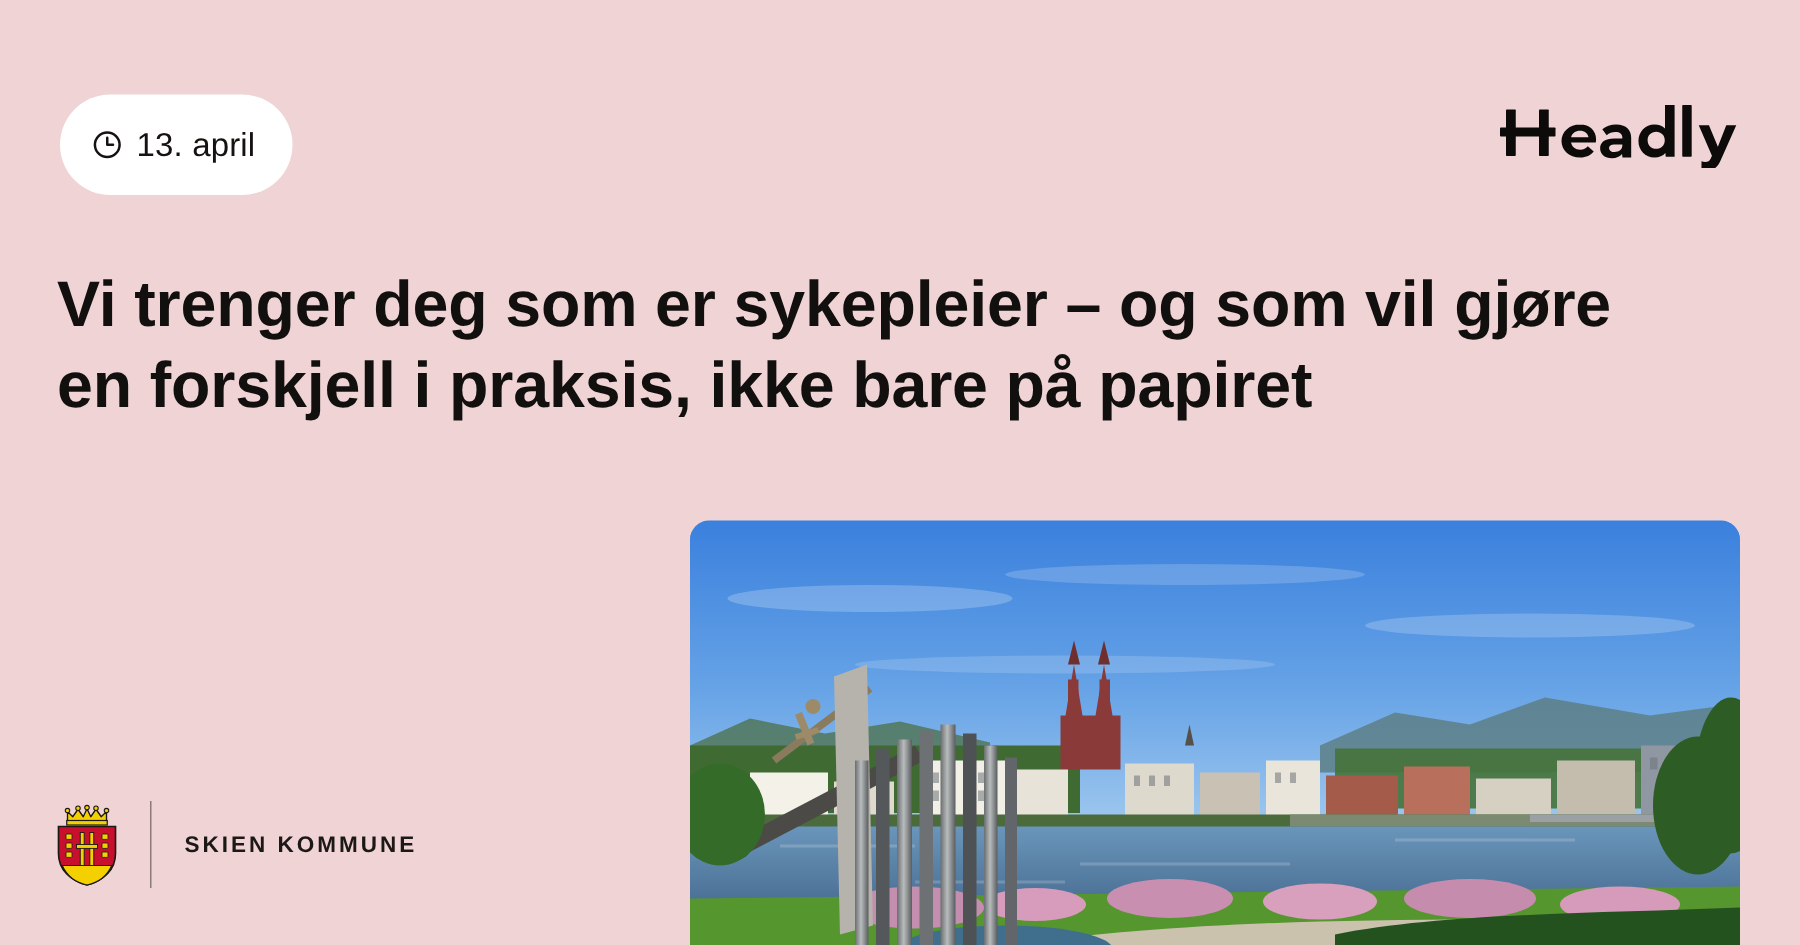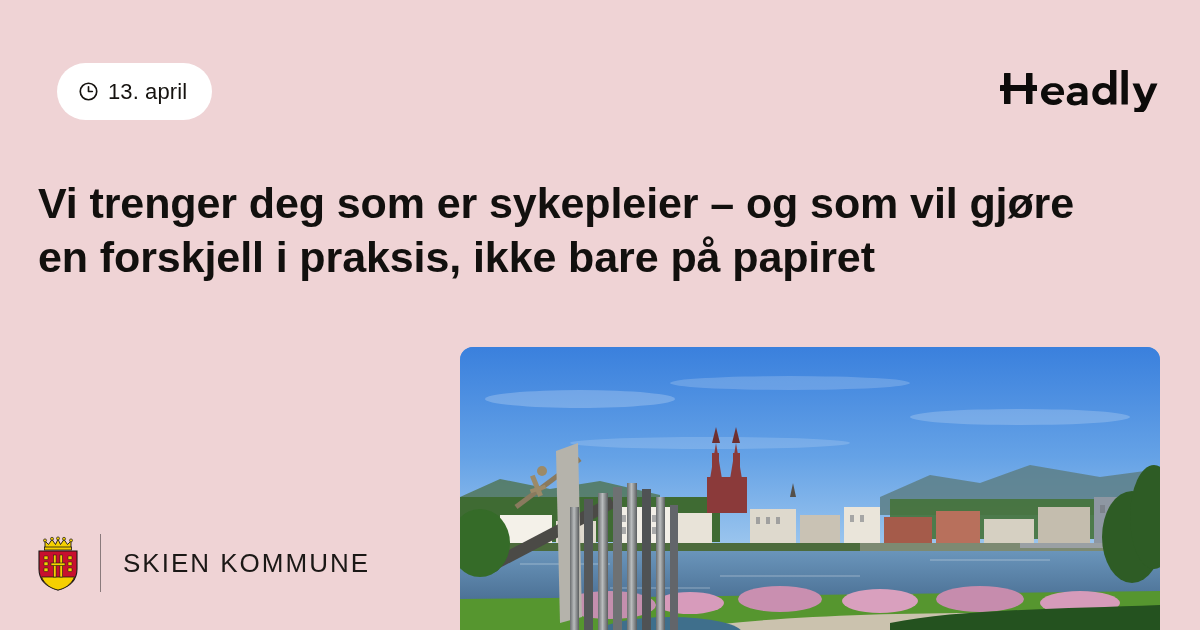--- a/index.html
+++ b/index.html
@@ -19,23 +19,23 @@
     position: relative;
     width: 1200px;
     height: 630px;
     background: #efd3d5;
     overflow: hidden;
   }
 
   
   .date-pill {
     position: absolute;
-    left: 57px;
+    left: 40px;
     top: 63px;
-    height: 57px;
+    height: 67px;
     display: flex;
     align-items: center;
     gap: 9px;
     padding: 0 25px 0 21px;
     background: #ffffff;
     border-radius: 999px;
     box-sizing: border-box;
   }
   .date-pill .clock-icon {
     width: 21px;
@@ -104,24 +104,24 @@
     display: block;
   }
   .muni .divider {
     width: 1px;
     height: 58px;
     background: #8a7a7c;
     margin: 0 22px 0 20px;
     flex: 0 0 auto;
   }
   .muni .muni-name {
-    font-size: 26px;
+    font-size: 15px;
     letter-spacing: 2.0px;
     color: #1b1816;
-    font-weight: 400;
+    font-weight: 700;
     white-space: nowrap;
   }
 </style>
 </head>
 <body>
 
 <div class="card">
 
   <div class="date-pill">
     <span class="clock-icon">

